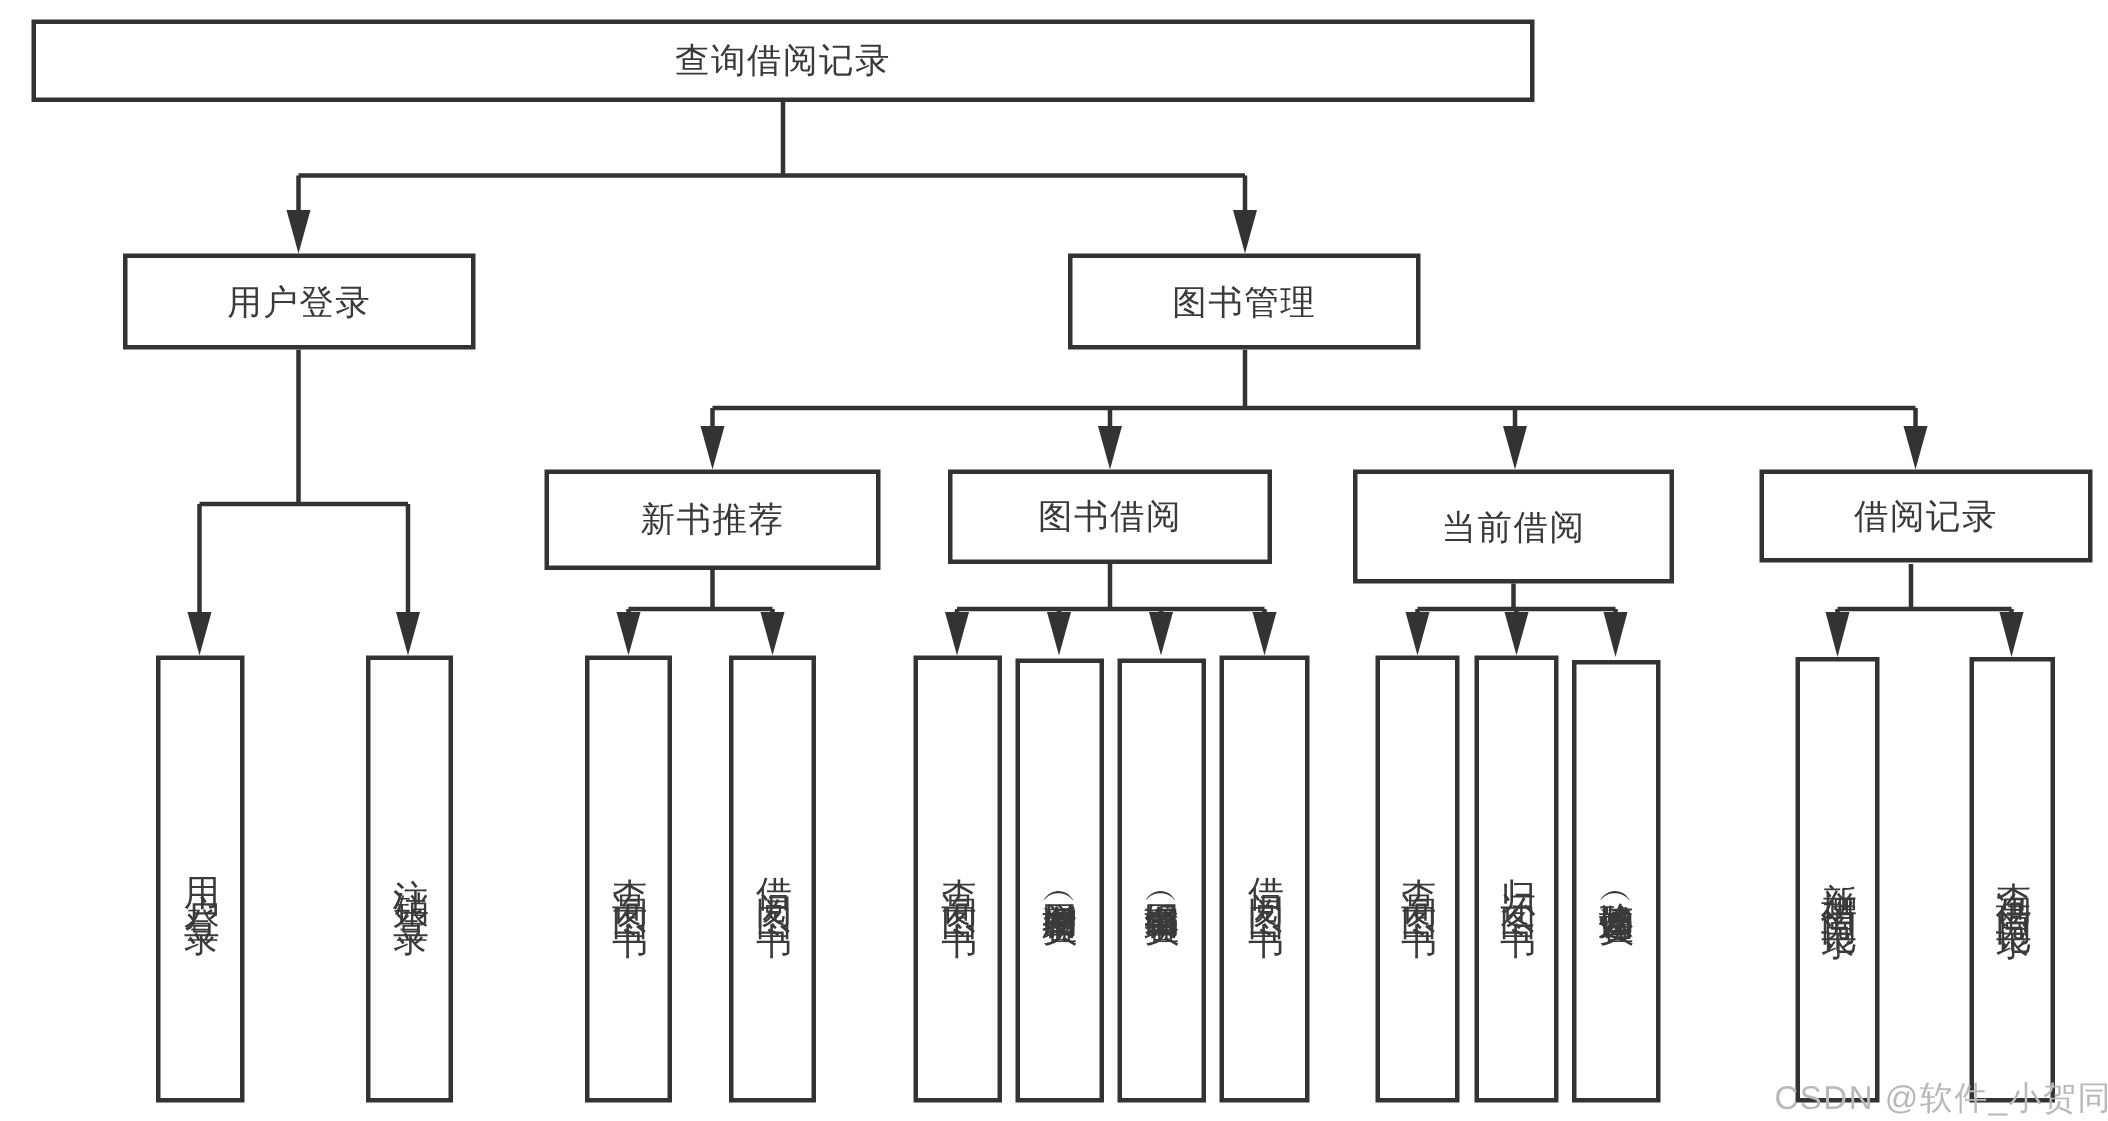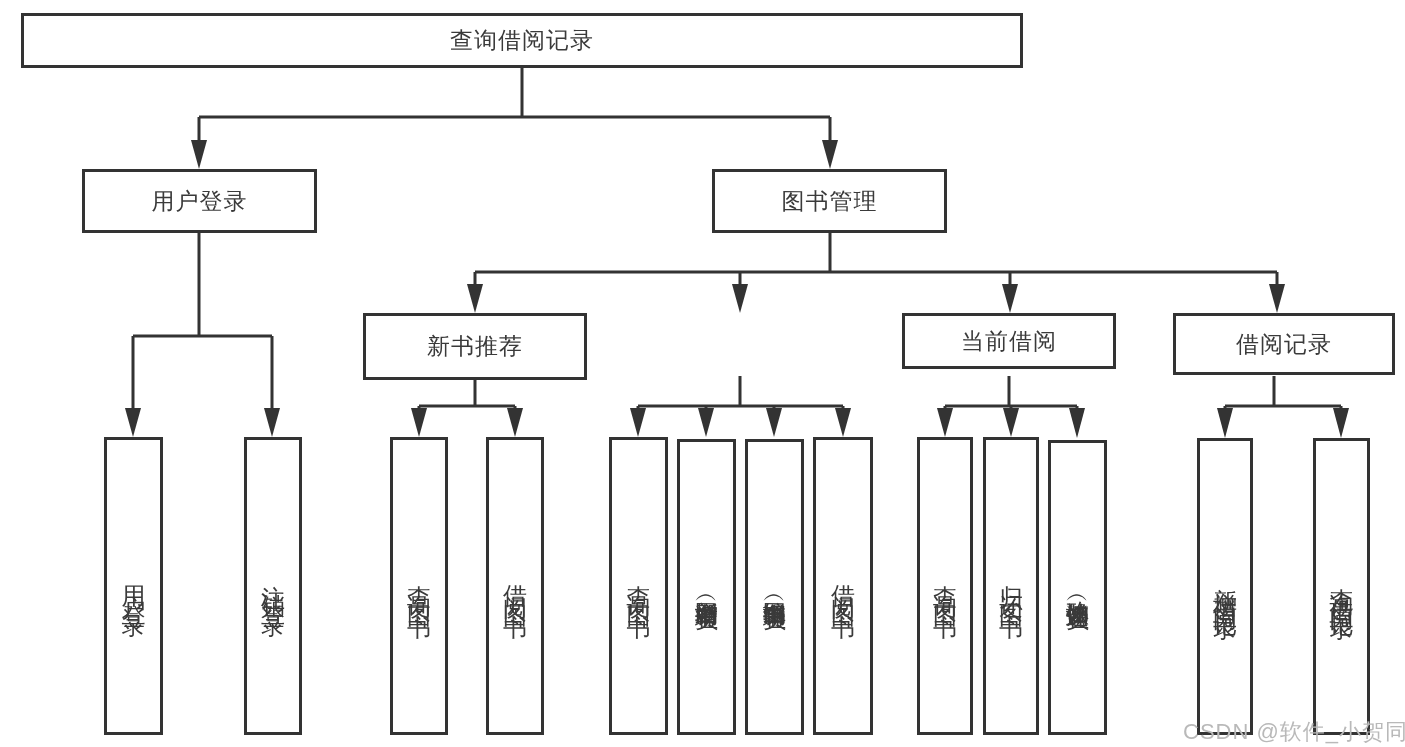--- a/index.html
+++ b/index.html
@@ -33,21 +33,21 @@
   .vbox.sp  { letter-spacing:10px; }   
   .vbox.md  { letter-spacing:6px; }    
   .vbox.lg  { letter-spacing:1px; font-size:23px; } 
 
   
   .n-root        { left:21px;   top:13px;  width:1002px; height:55px; }
   .n-user-login  { left:82px;   top:169px; width:235px;  height:64px; }
   .n-book-mgmt   { left:712px;  top:169px; width:235px;  height:64px;text-align:right; }
   .n-new-books   { left:363px;  top:313px; width:224px;  height:67px; }
   .n-borrow      { left:632px;  top:313px; width:216px;  height:63px; }
-  .n-current     { left:902px;  top:313px; width:214px;  height:56px; }
+  .n-current     { left:902px;  top:313px; width:214px;  height:76px; }
   .n-records     { left:1173px; top:313px; width:222px;  height:62px; }
 
   .l-a1 { left:104px;  top:437px; width:59px; height:298px; }
   .l-a2 { left:244px;  top:437px; width:58px; height:298px; }
   .l-b1 { left:390px;  top:437px; width:58px; height:298px; }
   .l-b2 { left:486px;  top:437px; width:58px; height:298px; }
   .l-c1 { left:609px;  top:437px; width:59px; height:298px; }
   .l-c2 { left:677px;  top:439px; width:59px; height:296px; }
   .l-c3 { left:745px;  top:439px; width:59px; height:296px; }
   .l-c4 { left:813px;  top:437px; width:60px; height:298px; }
@@ -111,20 +111,21 @@
       <polygon points="1333,408 1349,408 1341,438"></polygon>
     </g>
   </svg>
 
   <div class="box hbox n-root">查询借阅记录</div>
 
   <div class="box hbox n-user-login">用户登录</div>
   <div class="box hbox n-book-mgmt">图书管理</div>
 
   <div class="box hbox n-new-books">新书推荐</div>
+  <div class="box hbox n-borrow">图书借阅</div>
   <div class="box hbox n-current">当前借阅</div>
   <div class="box hbox n-records">借阅记录</div>
 
   <div class="box vbox sp l-a1">用户登录</div>
   <div class="box vbox sp l-a2">注销登录</div>
 
   <div class="box vbox sp l-b1">查询图书</div>
   <div class="box vbox sp l-b2">借阅图书</div>
 
   <div class="box vbox sp l-c1">查询图书</div>

